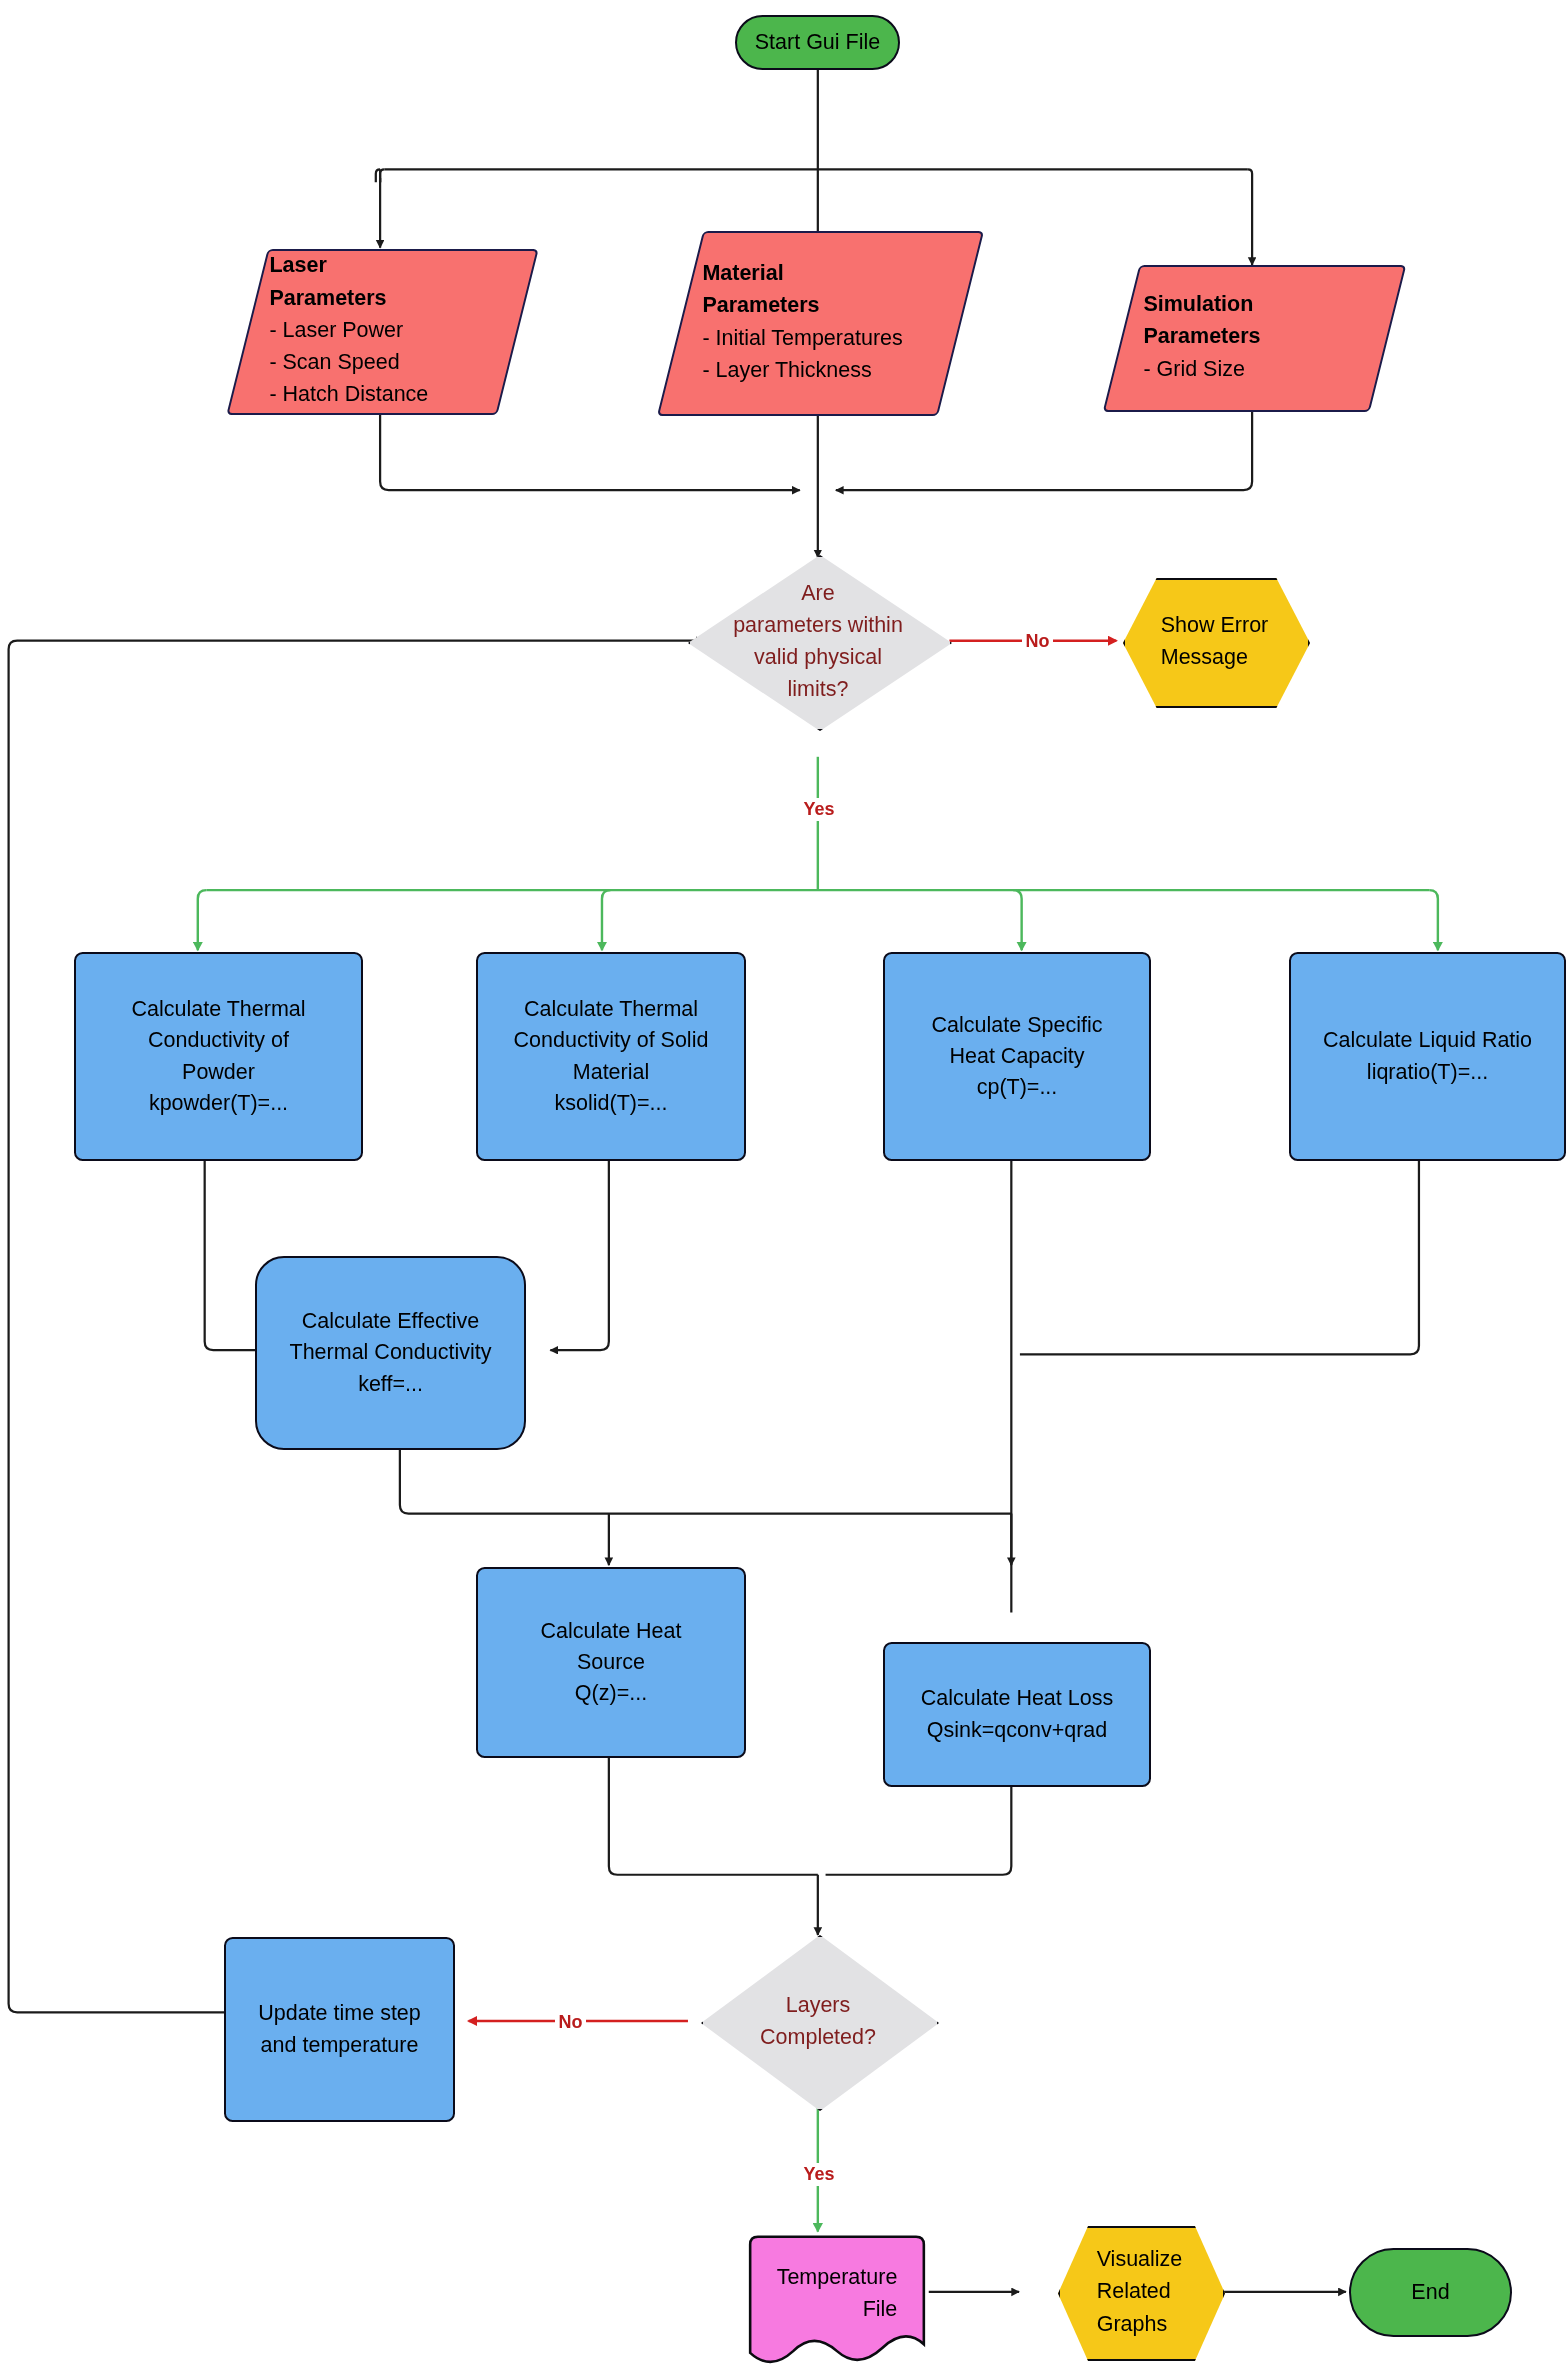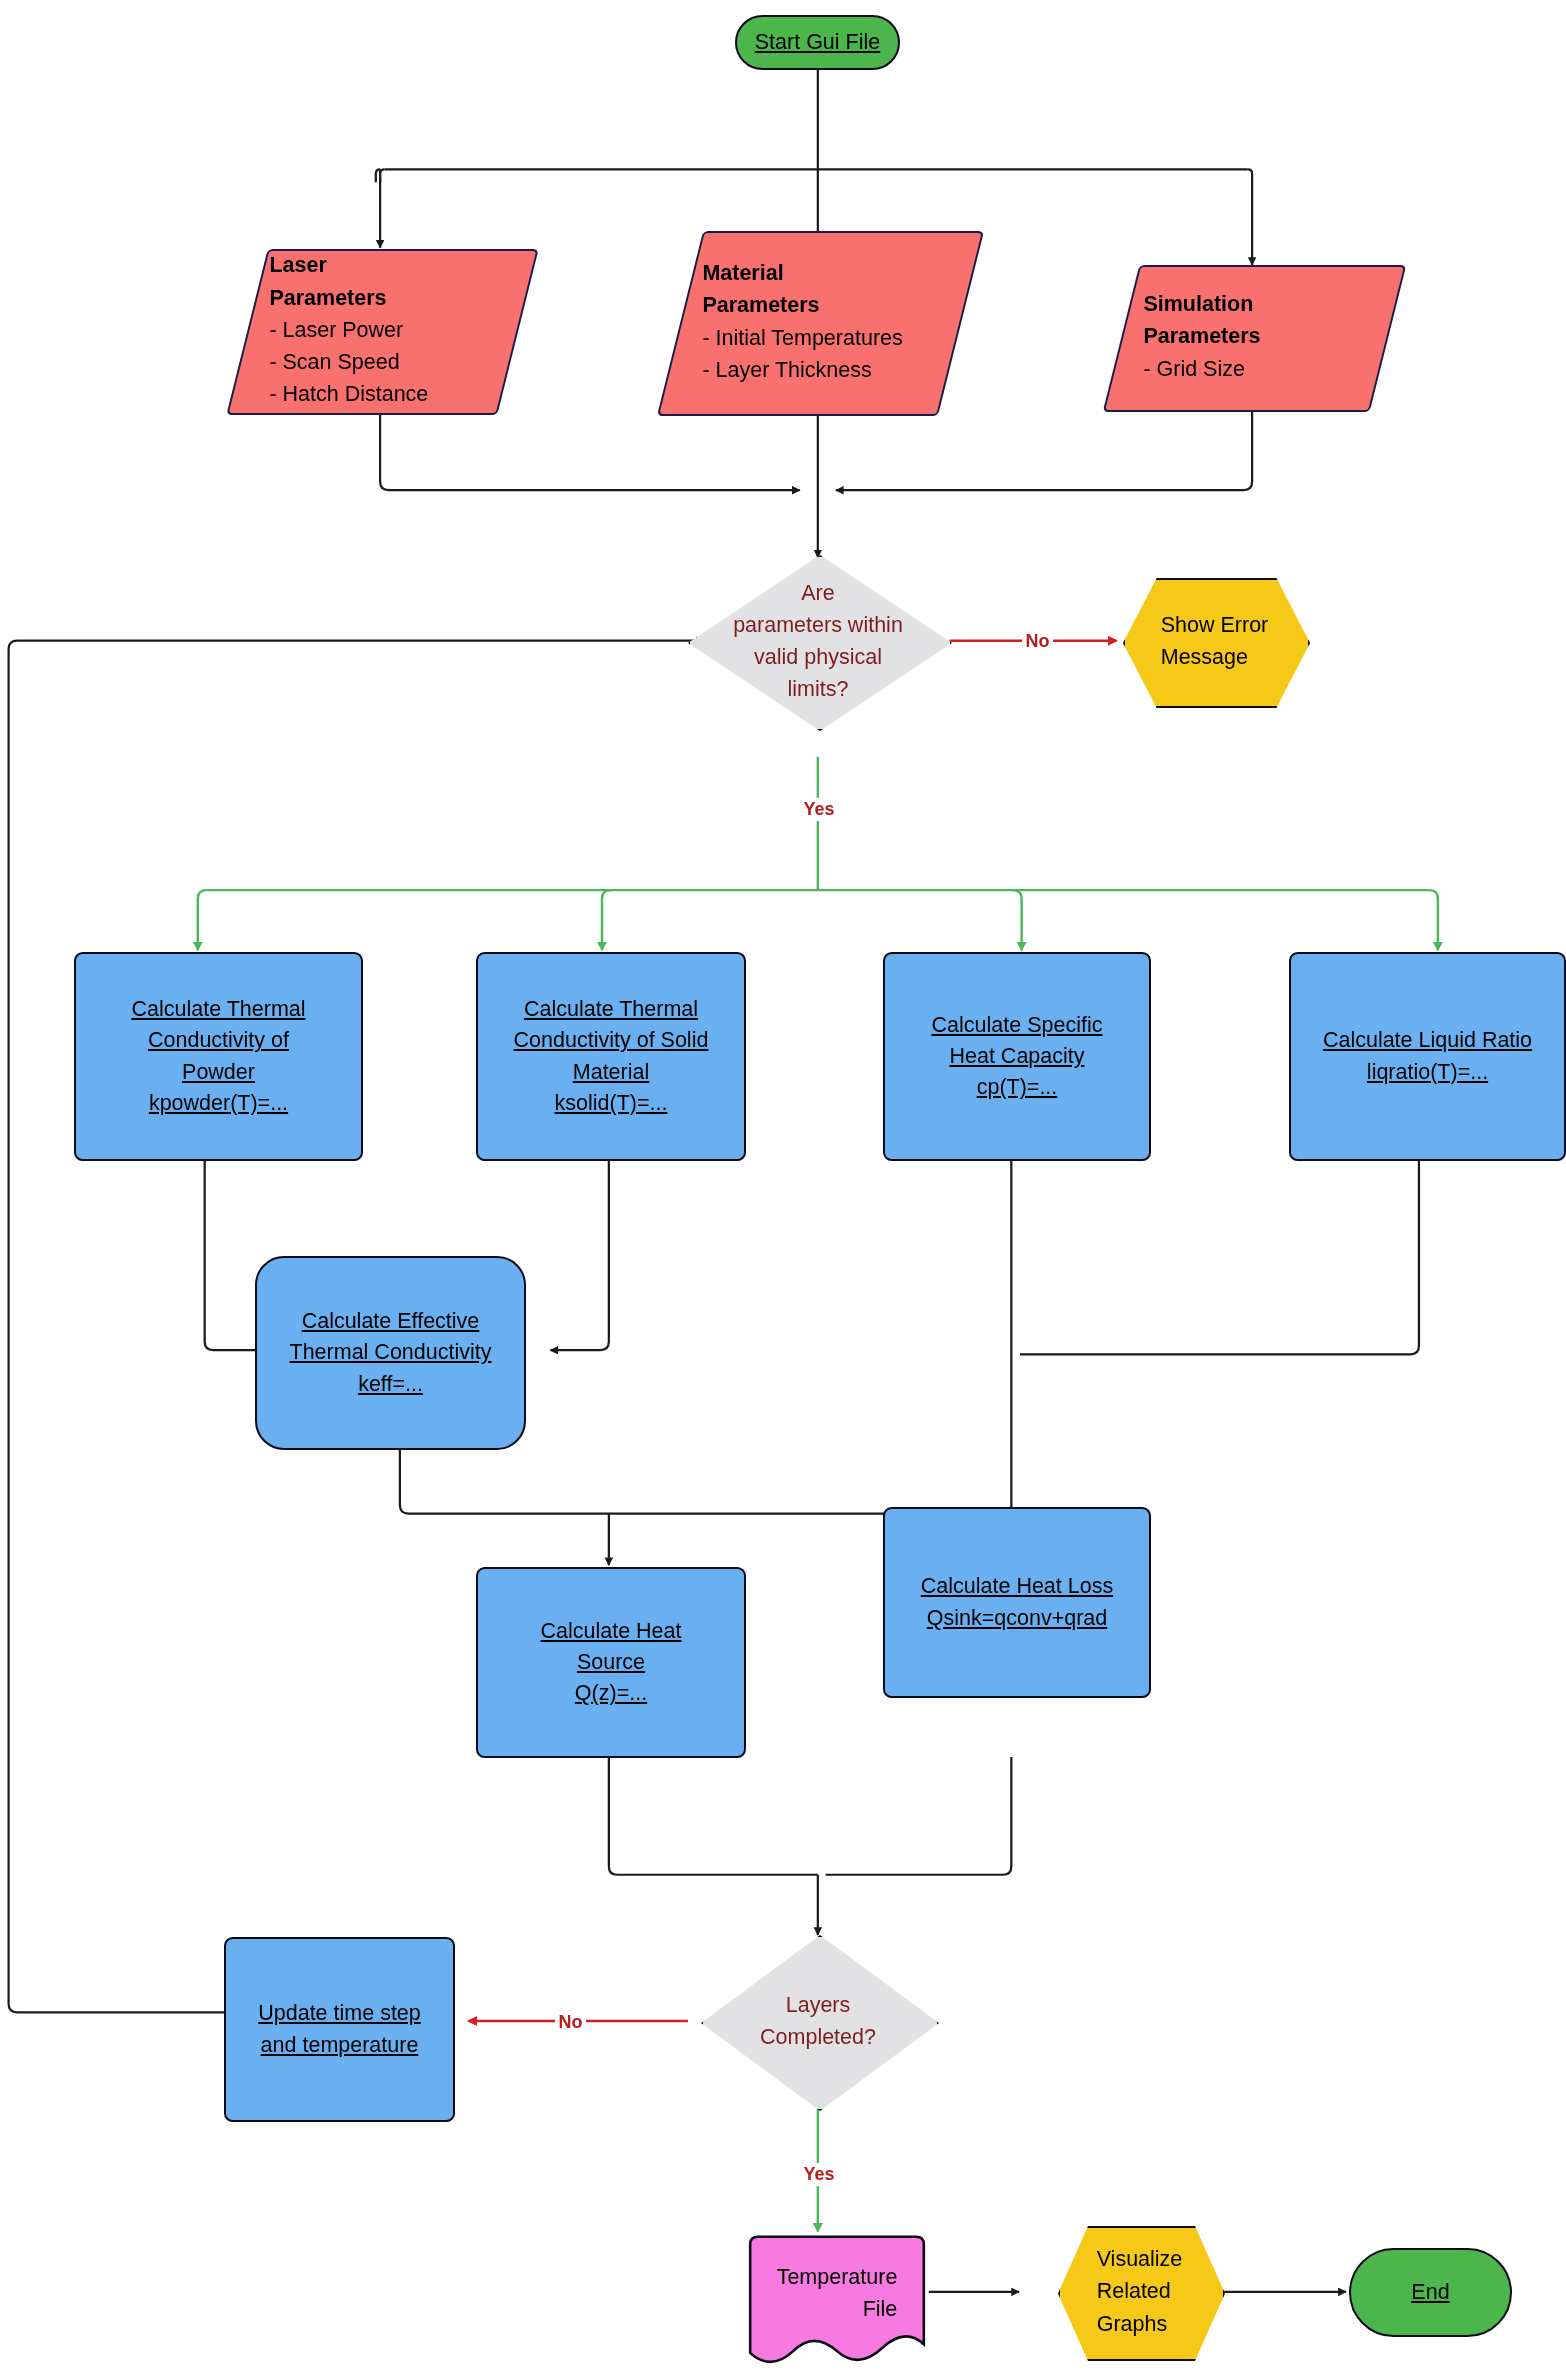--- a/index.html
+++ b/index.html
@@ -2,21 +2,21 @@
 <html style="font-size:13.8px"><head>
 <meta charset="utf-8">
 <style>
   html,body{margin:0;padding:0;background:#ffffff;}
   body{font-family:"Liberation Sans","DejaVu Sans",sans-serif;}
   #canvas{position:relative;width:1566px;height:2377px;background:#ffffff;overflow:hidden;}
   svg#edges{position:absolute;left:0;top:0;width:1566px;height:2377px;}
 
   .node{position:absolute;box-sizing:border-box;display:flex;align-items:center;
         justify-content:center;text-align:center;color:#000;line-height:1.45;}
-  .node .inner{width:100%;padding:0 6px;box-sizing:border-box;text-decoration:underline;}
+  .node .inner{width:100%;padding:0 6px;box-sizing:border-box;}
 
   
   .proc{background:#6aafef;border:2.2px solid #0b0b1a;border-radius:8.6px;font-size:21.5px;}
 
   
   .stadium{background:#4cb64c;border:2.2px solid #0b0b1a;border-radius:52px;font-size:21.5px;}
 
   
   .diamond-wrap{position:absolute;}
   .diamond-shape{position:absolute;left:0;top:0;width:100%;height:100%;
@@ -226,21 +226,21 @@
   </div>
 
   <div class="node proc" style="left:476px;top:1567px;width:270px;height:191px;align-items:center;">
     <div class="inner">
       <div>Calculate Heat</div>
       <div>Source</div>
       <div>Q(z)=...</div>
     </div>
   </div>
 
-  <div class="node proc" style="left:883px;top:1507px;width:268px;height:191px;">
+  <div class="node proc" style="left:883px;top:1642px;width:268px;height:145px;">
     <div class="inner">
       <div>Calculate Heat Loss</div>
       <div>Qsink=qconv+qrad</div>
     </div>
   </div>
 
   <div class="diamond-wrap" style="left:701px;top:1935px;width:234px;height:172px;">
     <div class="diamond-shape"></div>
     <div class="diamond-txt">
       <div>

